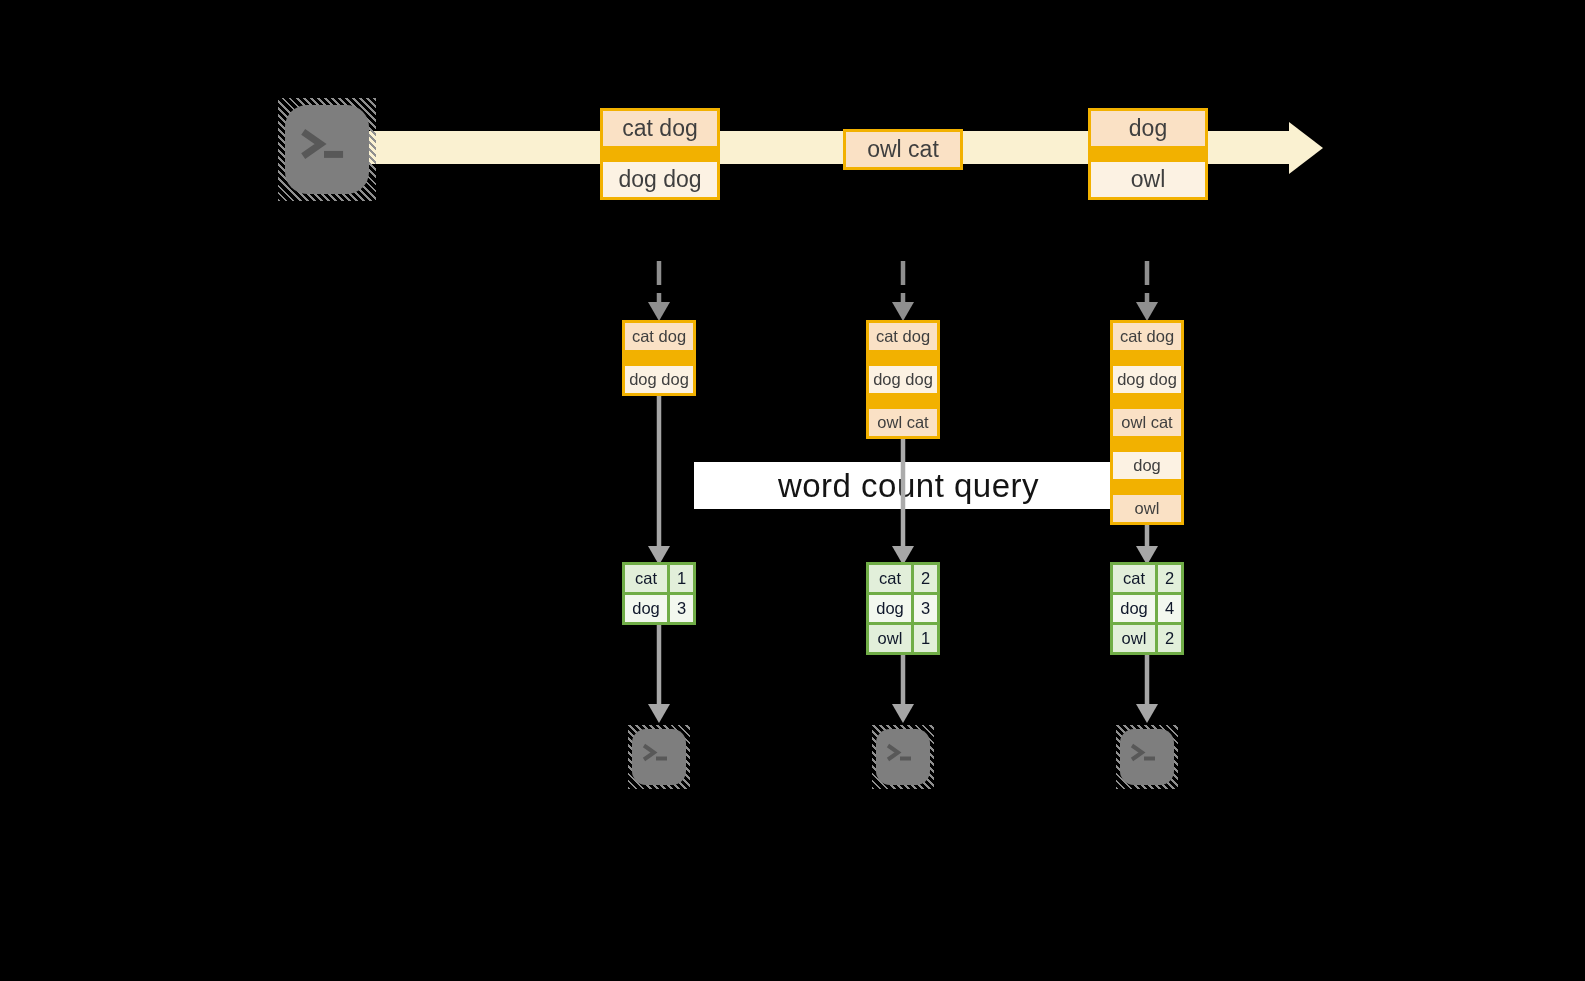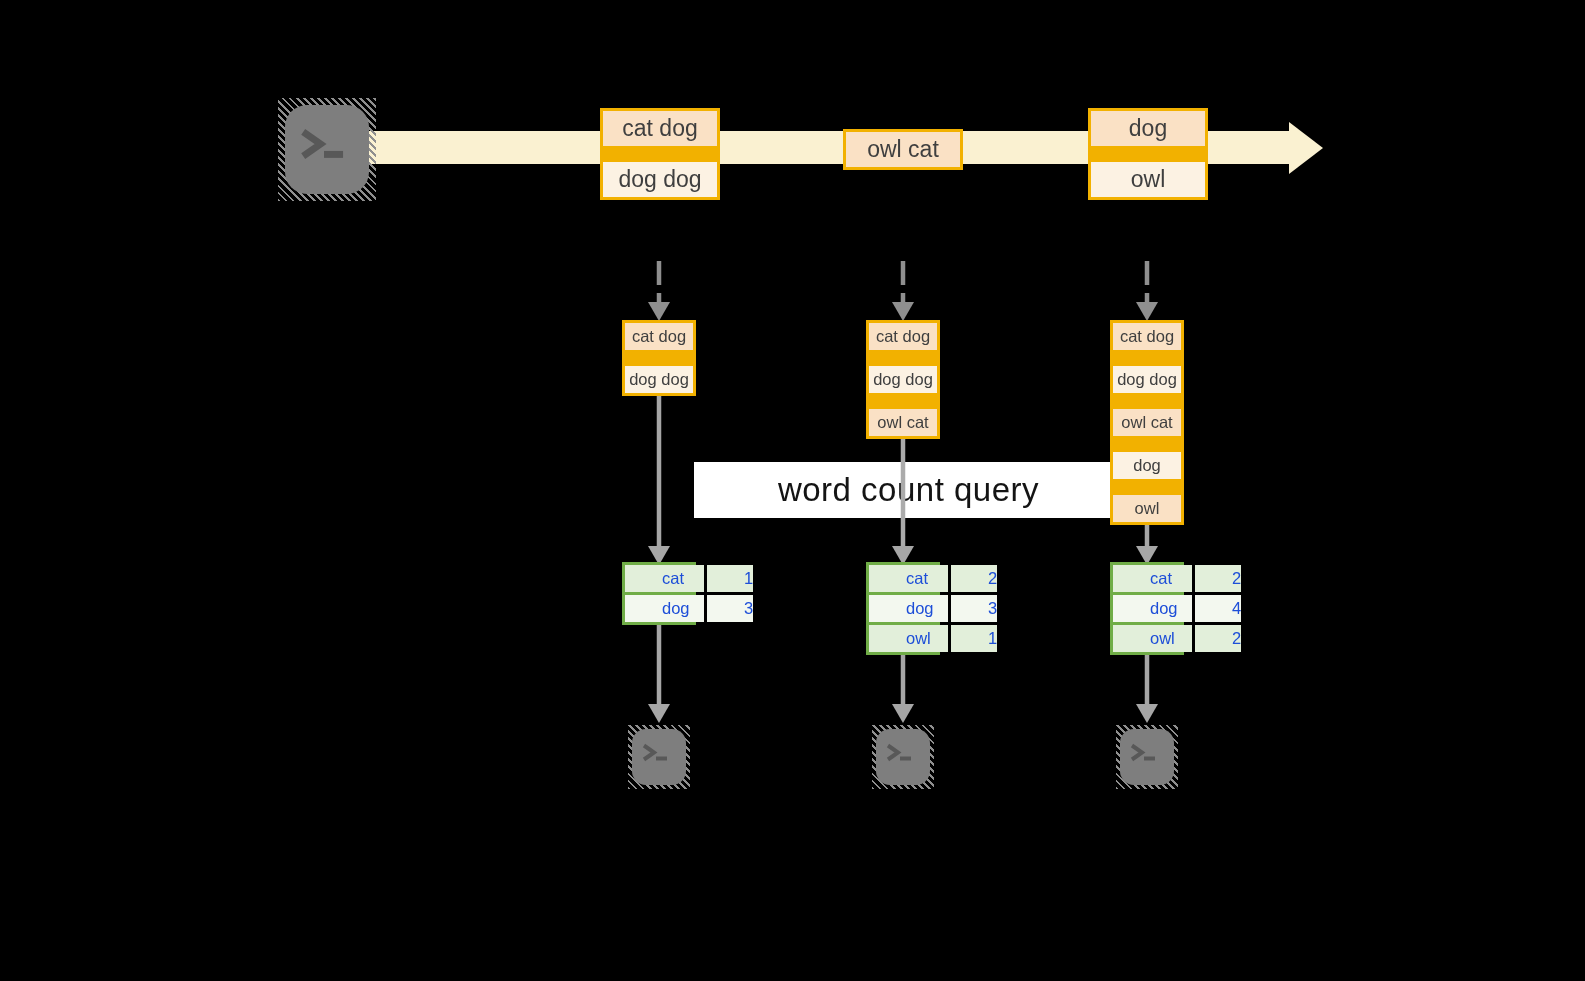--- a/index.html
+++ b/index.html
@@ -37,30 +37,30 @@
   .stack-row.alt { background:#FCF2E3; }
 
   
   .wc-table {
     position:absolute; z-index:4; width:74px; box-sizing:border-box;
     border:3px solid #70AD47; background:#70AD47;
   }
   .wc-row { display:flex; height:27px; }
   .wc-row + .wc-row { margin-top:3px; }
   .wc-row .cell {
-    line-height:27px; font-size:16.5px; color:#1d4ed8;
-    background:#E2EFDA;padding-left:37px;
+    line-height:27px; font-size:16.5px; color:#0f172a;
+    text-align:center; background:#E2EFDA;
   }
   .wc-row.alt .cell { background:#F3F8EF; }
   .cell.word { flex:0 0 42px; margin-right:3px; }
   .cell.num  { flex:1 1 auto; }
 
   
   .query-label {
-    position:absolute; left:694px; top:462px; width:429px; height:56px;
+    position:absolute; left:694px; top:462px; width:429px; height:47px;
     background:#FFFFFF; z-index:2;
     display:flex; align-items:center; justify-content:center;
     font-size:33px; font-weight:300; letter-spacing:0.5px; color:#141414;
   }
 
   
   .connectors { position:absolute; left:0; top:0; z-index:3; }
 
   
   .terminal { position:absolute; z-index:5; }

